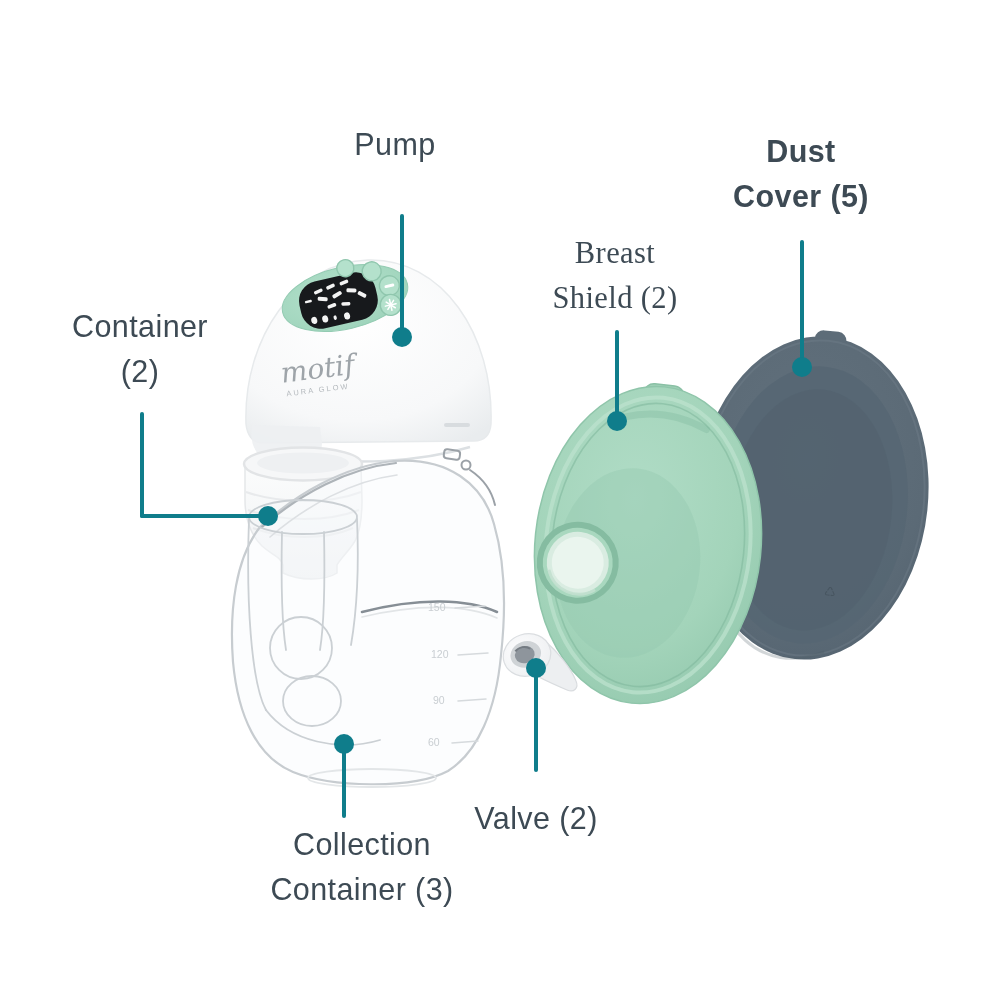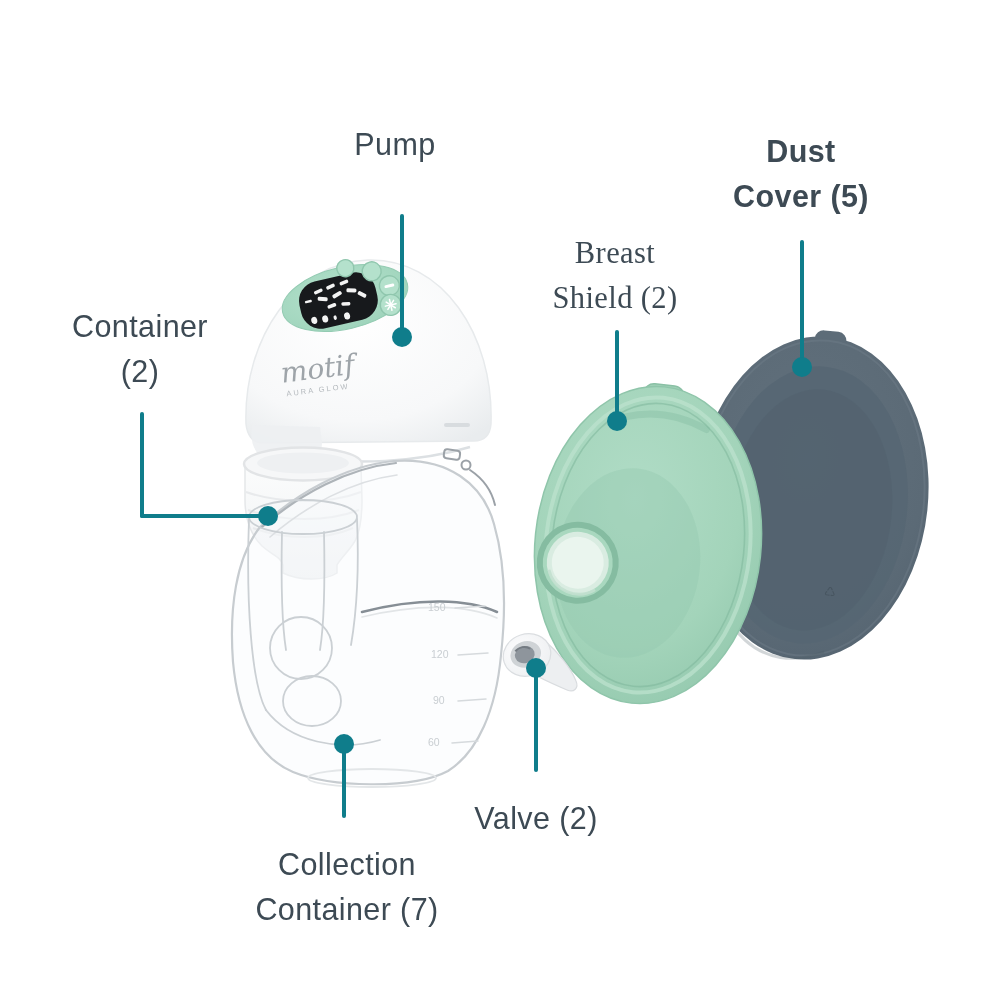--- a/index.html
+++ b/index.html
@@ -216,18 +216,18 @@
 
   <div class="label" style="left:140px;top:304px;">
     <div>Container</div>
     <div>(2)</div>
   </div>
 
   <div class="label" style="left:536px;top:796px;">
     <div>Valve (2)</div>
   </div>
 
-  <div class="label" style="left:347px;top:822px;margin-top:20px;">
+  <div class="label" style="left:362px;top:822px;">
     <div>Collection</div>
-    <div>Container (7)</div>
+    <div>Container (3)</div>
   </div>
 
 </div>
 
 </body></html>

